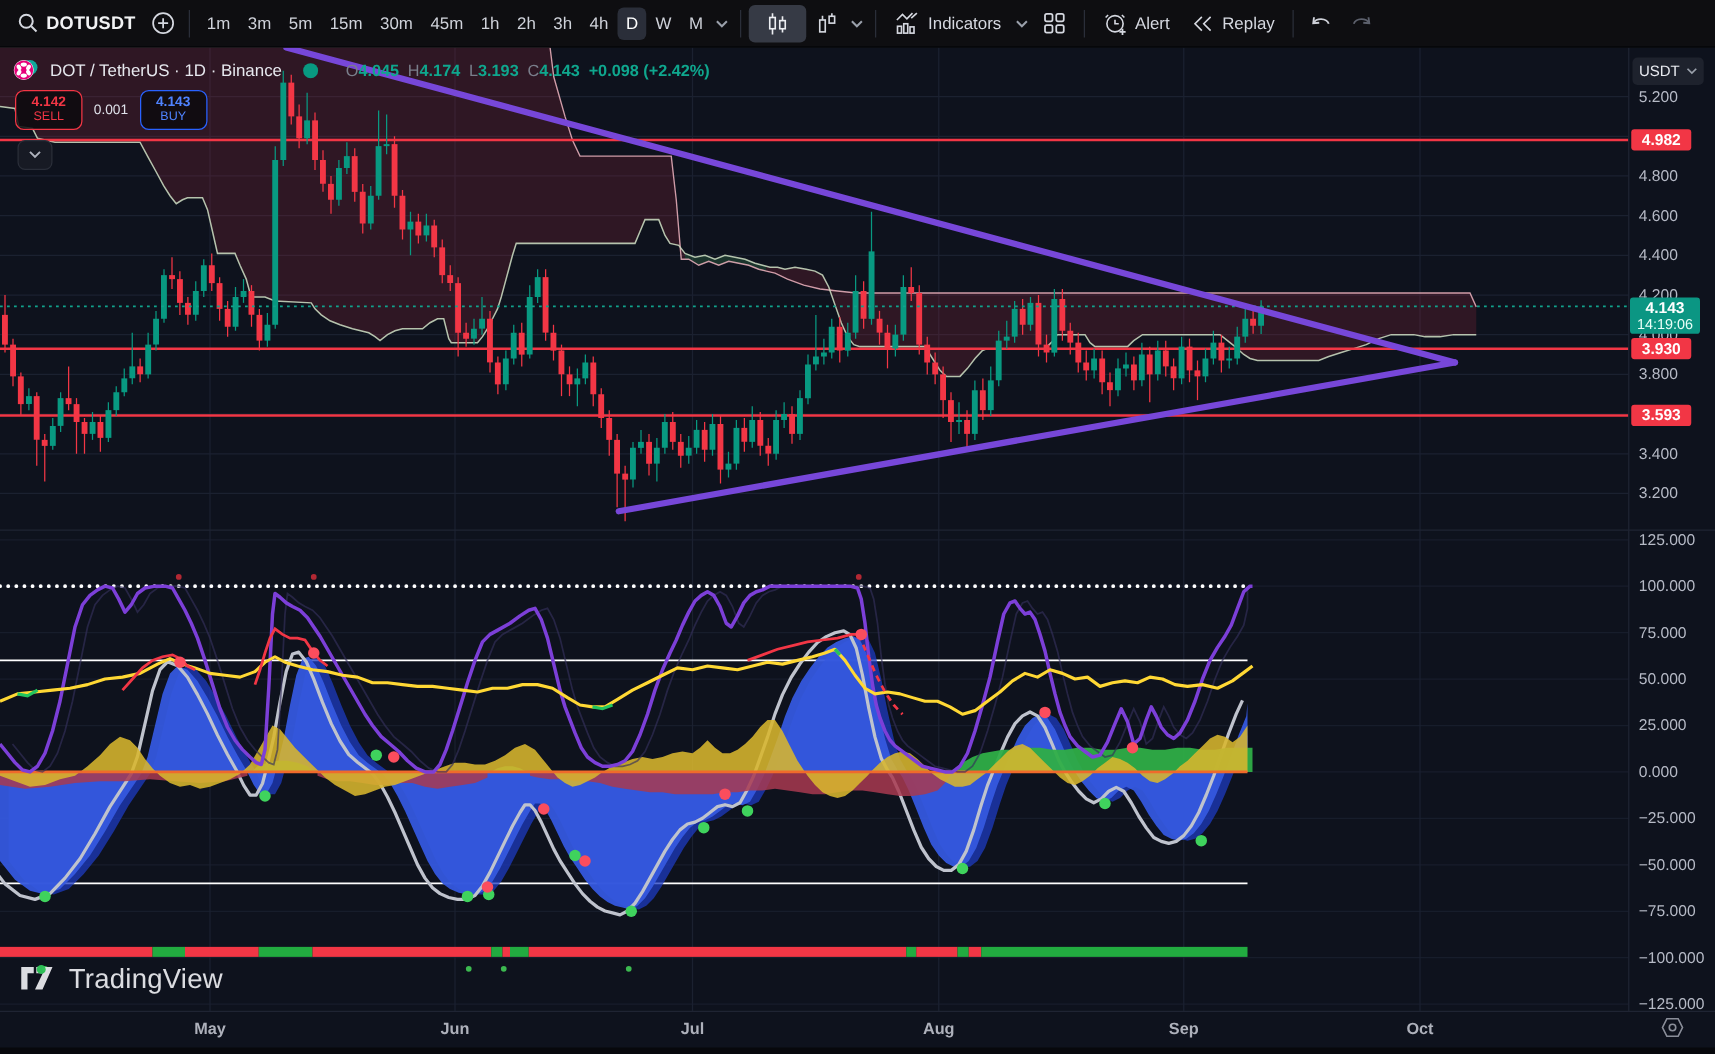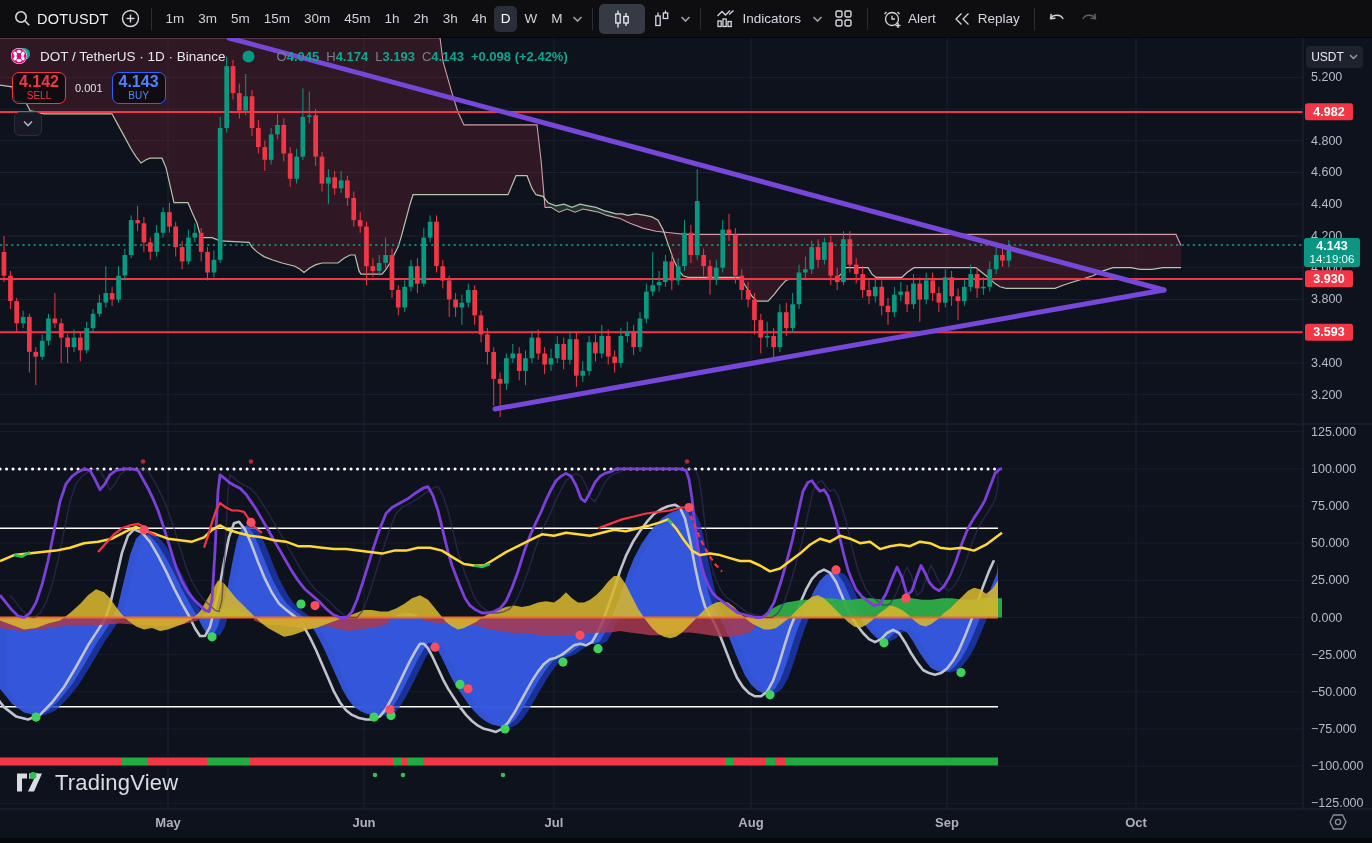--- a/index.html
+++ b/index.html
@@ -6,33 +6,33 @@
   body{width:1372px;height:843px;overflow:hidden;position:relative;
        font-family:"Liberation Sans","DejaVu Sans",sans-serif;
        -webkit-font-smoothing:antialiased;}
   #toolbar{position:absolute;left:0;top:0;width:1372px;height:38px;background:#0e0e11;
            display:flex;align-items:center;color:#d5d8e0;font-size:13.5px;z-index:30;
            border-bottom:1px solid #050608;box-sizing:border-box;}
   .tb-btn{display:flex;align-items:center;gap:6px;padding:0 8px;height:30px;border-radius:6px;cursor:pointer;}
   .tb-sep{width:1px;height:22px;background:#2a2e39;margin:0 6px;}
   .tf{padding:0 7px;height:26px;display:flex;align-items:center;border-radius:5px;color:#cfd2da;}
   .tf.active{background:#2a2e39;color:#fff;}
-  #symbol{font-weight:400;font-size:14.5px;color:#f1f2f4;letter-spacing:.2px;}
+  #symbol{font-weight:700;font-size:14.5px;color:#f1f2f4;letter-spacing:.2px;}
   .icon{display:flex;align-items:center;justify-content:center;}
   svg{display:block;}
   #chart-svg{position:absolute;left:0;top:0;z-index:1;}
   #legend{position:absolute;left:10px;top:47px;display:flex;align-items:center;gap:8px;z-index:20;
           font-size:13.5px;color:#e6e8ee;}
   #legend .ohlc{display:flex;gap:7px;margin-left:14px;font-size:13px;}
   #legend .ohlc .lab{color:#7a7e8b;}
   #legend .ohlc .val{color:#0fa78e;font-weight:bold;}
   #trade{position:absolute;left:12px;top:72px;display:flex;align-items:center;gap:9px;z-index:20;}
   .trade-btn{width:52px;height:30px;border-radius:7px;display:flex;flex-direction:column;align-items:center;justify-content:center;
              background:rgba(12,10,14,0.85);line-height:1.05;cursor:pointer;}
-  .trade-btn .p{font-size:16px;font-weight:700;}
+  .trade-btn .p{font-size:11px;font-weight:700;}
   .trade-btn .t{font-size:10px;}
   #sell-btn{border:1px solid #f23645;color:#f23645;}
   #buy-btn{border:1px solid #2962ff;color:#4f83ff;}
   #spread{color:#dfe2ea;font-size:11px;}
   #collapse-btn{position:absolute;left:14px;top:112px;width:26px;height:22px;border-radius:6px;z-index:20;
        background:#171a24;border:1px solid #2a2e39;display:flex;align-items:center;justify-content:center;cursor:pointer;}
   #usdt-btn{position:absolute;left:1306px;top:46px;width:57px;height:22px;border-radius:4px;background:#1e222d;
        color:#e8eaf0;font-size:12px;display:flex;align-items:center;justify-content:center;gap:5px;z-index:20;cursor:pointer;}
   #watermark{position:absolute;left:16px;top:770px;display:flex;align-items:center;gap:9px;z-index:20;opacity:.96;}
   #watermark .wordmark{color:#e4e5e9;font-size:22px;font-weight:400;letter-spacing:.2px;}

